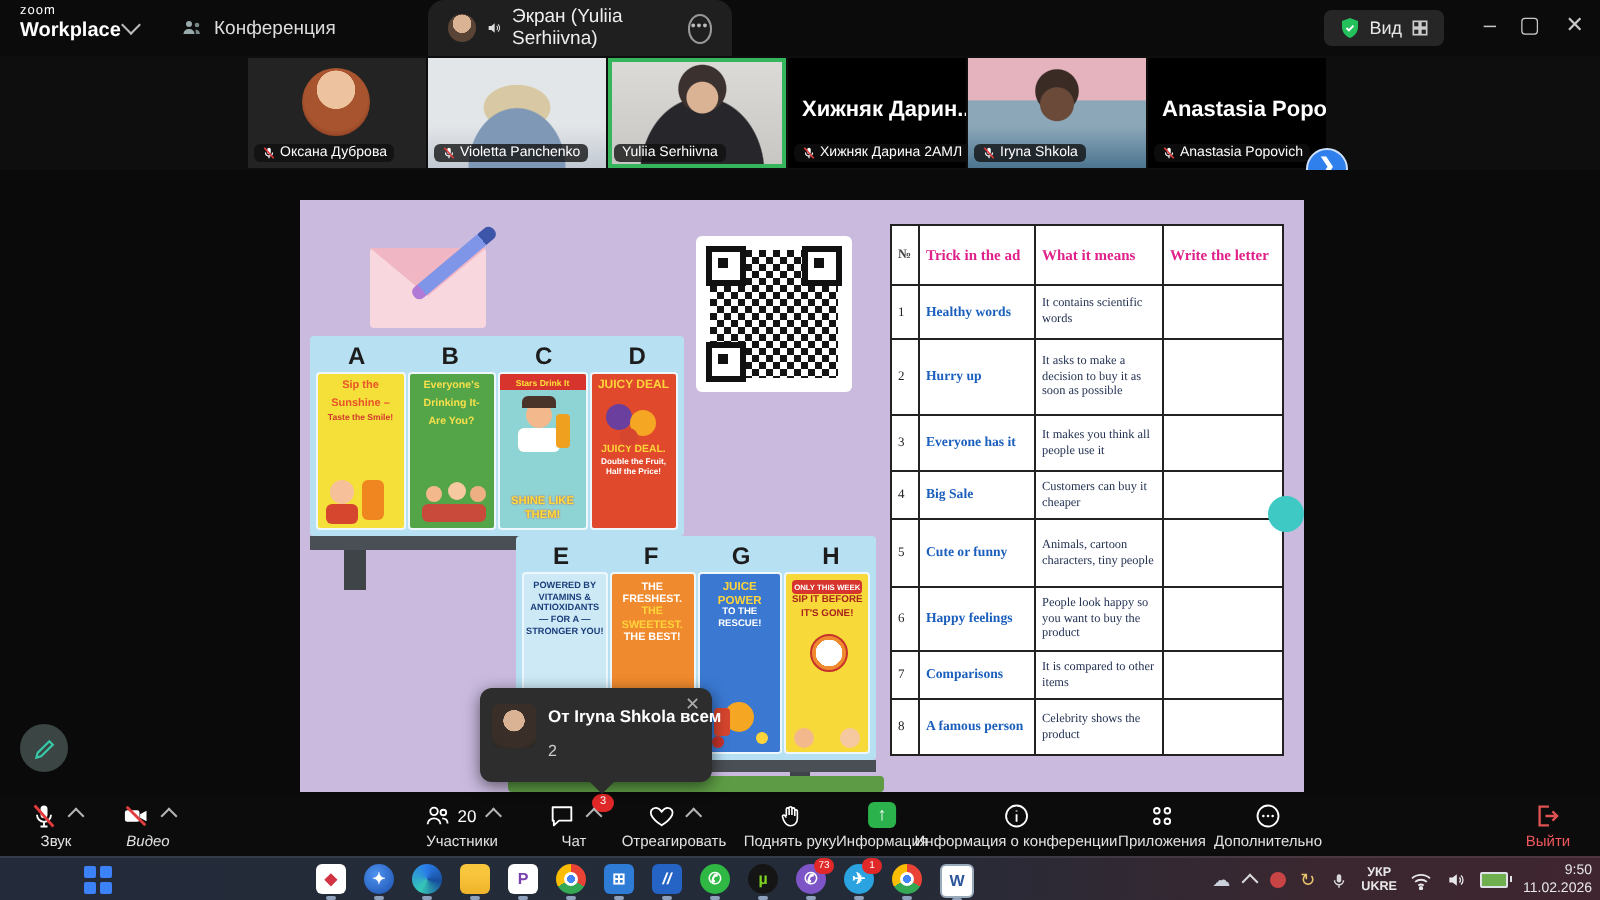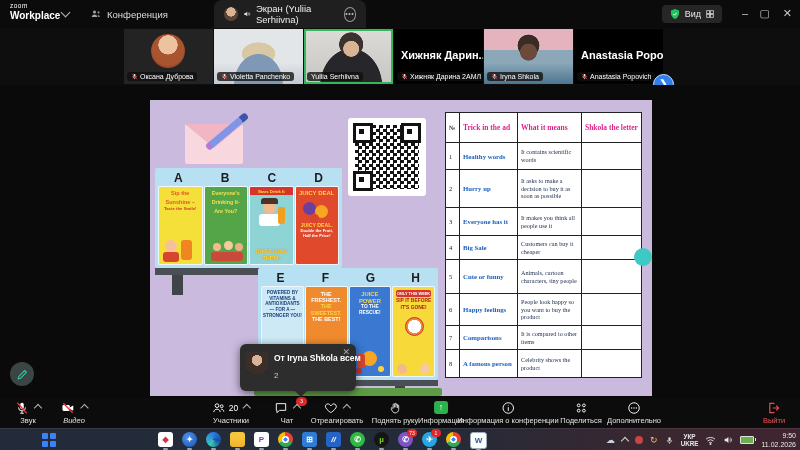--- a/index.html
+++ b/index.html
@@ -386,21 +386,21 @@
           <col style="width:14px;">
           <col style="width:58px;">
           <col style="width:64px;">
           <col style="width:60px;">
         </colgroup>
       <tbody>
           <tr style="height:30px;">
         <th style="color:#444;font-size:6.5px;">№</th>
         <th>Trick in the ad</th>
         <th>What it means</th>
-        <th>Shkola the letter</th>
+        <th>Write the letter</th>
       </tr>
       <tr style="height:27px;">
             <td class="c-num">1</td>
             <td class="c-trick">Healthy words</td>
             <td class="c-mean">It contains scientific words</td>
             <td class="c-letter"></td>
           </tr>
       <tr style="height:38px;">
             <td class="c-num">2</td>
             <td class="c-trick">Hurry up</td>
@@ -552,21 +552,21 @@
 
   <div class="tb" style="left:581px;">
     <div class="row">
       <svg width="14" height="14" viewBox="0 0 24 24" fill="none" stroke="#fff" stroke-width="1.6">
           <circle cx="7.5" cy="7.5" r="2.4"></circle>
           <circle cx="16.5" cy="7.5" r="2.4"></circle>
           <circle cx="7.5" cy="16.5" r="2.4"></circle>
           <circle cx="16.5" cy="16.5" r="2.4"></circle>
         </svg>
     </div>
-    <div class="lb">Поделиться</div>
+    <div class="lb">Приложения</div>
   </div>
 
   <div class="tb" style="left:634px;">
     <div class="row">
       <svg width="14" height="14" viewBox="0 0 24 24">
           <circle cx="12" cy="12" r="9" fill="none" stroke="#fff" stroke-width="1.6"></circle>
           <circle cx="8" cy="12" r="1.1" fill="#fff"></circle>
           <circle cx="12" cy="12" r="1.1" fill="#fff"></circle>
           <circle cx="16" cy="12" r="1.1" fill="#fff"></circle>
         </svg>

